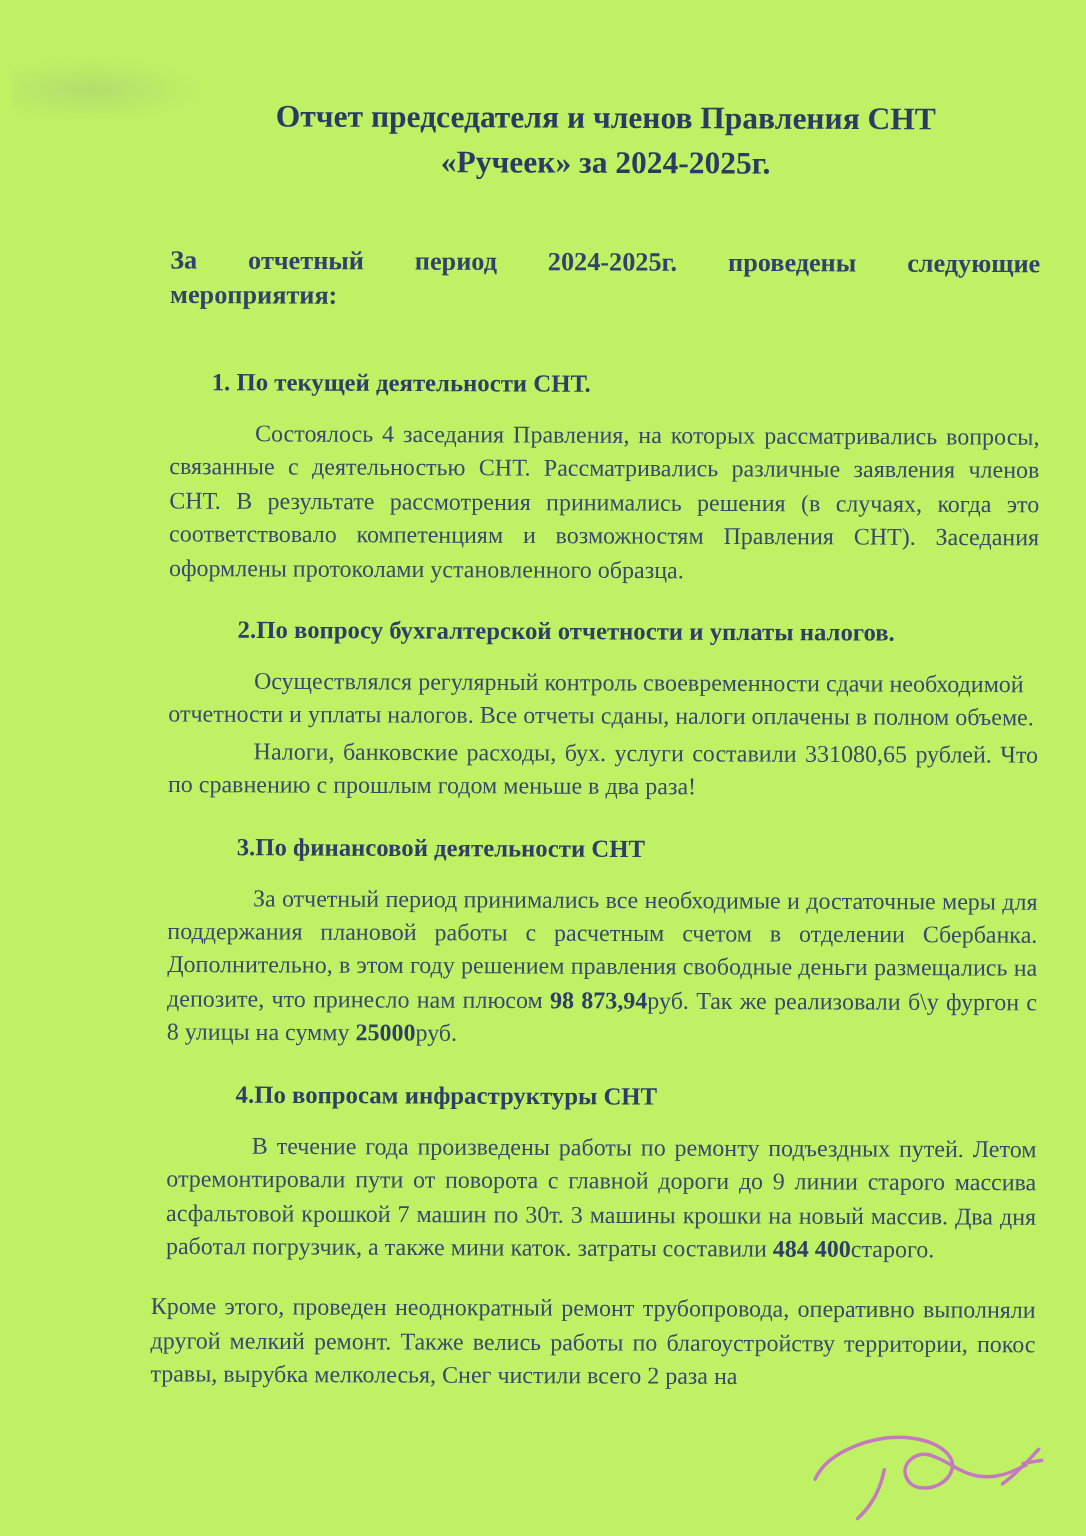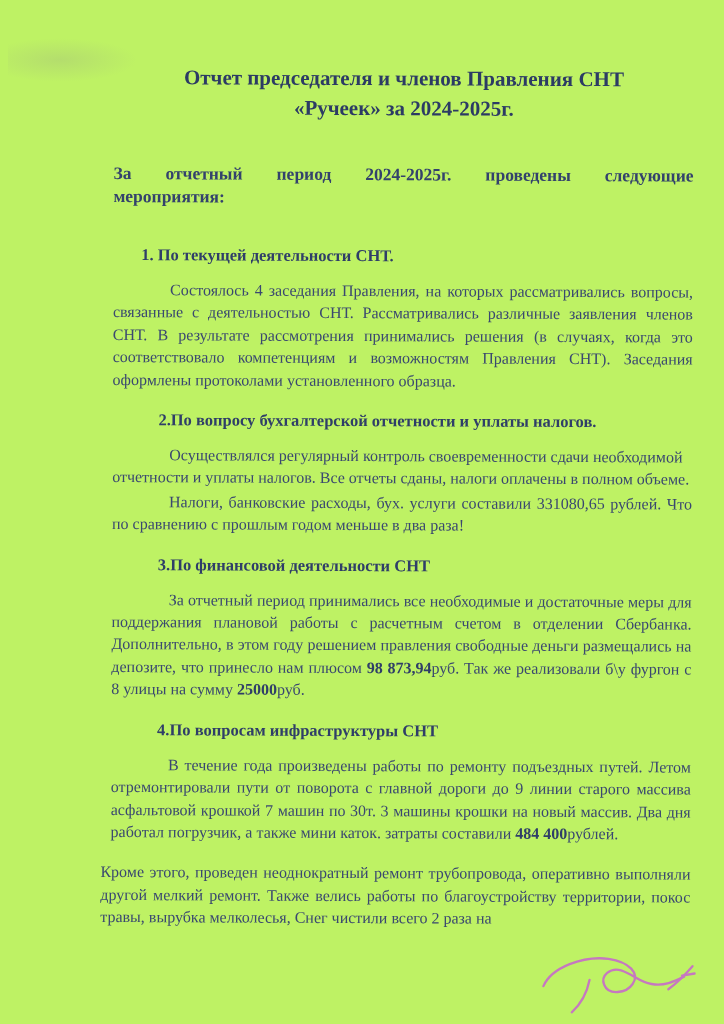--- a/index.html
+++ b/index.html
@@ -106,21 +106,21 @@
     <p class="para">Состоялось 4 заседания Правления, на которых рассматривались вопросы, связанные с деятельностью СНТ. Рассматривались различные заявления членов СНТ. В результате рассмотрения принимались решения (в случаях, когда это соответствовало компетенциям и возможностям Правления СНТ). Заседания оформлены протоколами установленного образца.</p>
 
     <h2 class="heading">2.По вопросу бухгалтерской отчетности и уплаты налогов.</h2>
     <p class="para ragged">Осуществлялся регулярный контроль своевременности сдачи необходимой отчетности и уплаты налогов. Все отчеты сданы, налоги оплачены в полном объеме.</p>
     <p class="para tight">Налоги, банковские расходы, бух. услуги составили 331080,65 рублей. Что по сравнению с прошлым годом меньше в два раза!</p>
 
     <h2 class="heading">3.По финансовой деятельности СНТ</h2>
     <p class="para"><span>За отчетный период принимались все необходимые и достаточные меры для поддержания плановой работы с расчетным счетом в отделении Сбербанка. Дополнительно, в этом году решением правления свободные деньги размещались на депозите, что принесло нам плюсом </span><b>98 873,94</b><span>руб. Так же реализовали б\у фургон с 8 улицы на сумму </span><b>25000</b><span>руб.</span></p>
 
     <h2 class="heading">4.По вопросам инфраструктуры СНТ</h2>
-    <p class="para"><span>В течение года произведены работы по ремонту подъездных путей. Летом отремонтировали пути от поворота с главной дороги до 9 линии старого массива асфальтовой крошкой 7 машин по 30т. 3 машины крошки на новый массив. Два дня работал погрузчик, а также мини каток. затраты составили </span><b>484 400</b><span>рублей.</span></p>
+    <p class="para"><span>В течение года произведены работы по ремонту подъездных путей. Летом отремонтировали пути от поворота с главной дороги до 9 линии старого массива асфальтовой крошкой 7 машин по 30т. 3 машины крошки на новый массив. Два дня работал погрузчик, а также мини каток. затраты составили </span><b>484 400</b><span>старого.</span></p>
     <p class="para noindent">Кроме этого, проведен неоднократный ремонт трубопровода, оперативно выполняли другой мелкий ремонт. Также велись работы по благоустройству территории, покос травы, вырубка мелколесья, Снег чистили всего 2 раза на</p>
 
   </div>
 
   <svg class="signature" viewBox="0 0 160 60" fill="none">
     <g stroke="#c76bca" stroke-width="2.2" stroke-linecap="round" fill="none" opacity="0.9">
       <path d="M 8 32 C 16 14, 46 3, 70 6 C 90 9, 100 20, 93 30 C 87 39, 70 41, 66 31 C 62 22, 72 14, 82 17 C 94 21, 99 28, 111 30 C 123 32, 132 28, 142 23"></path>
       <path d="M 127 35 C 135 29, 144 20, 150 13"></path>
       <path d="M 140 22 L 152 20"></path>
       <path d="M 52 26 C 50 36, 45 48, 35 57"></path>

